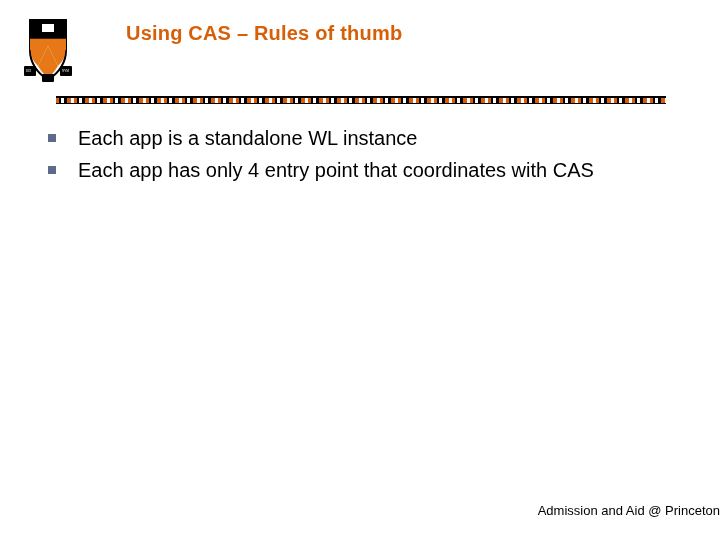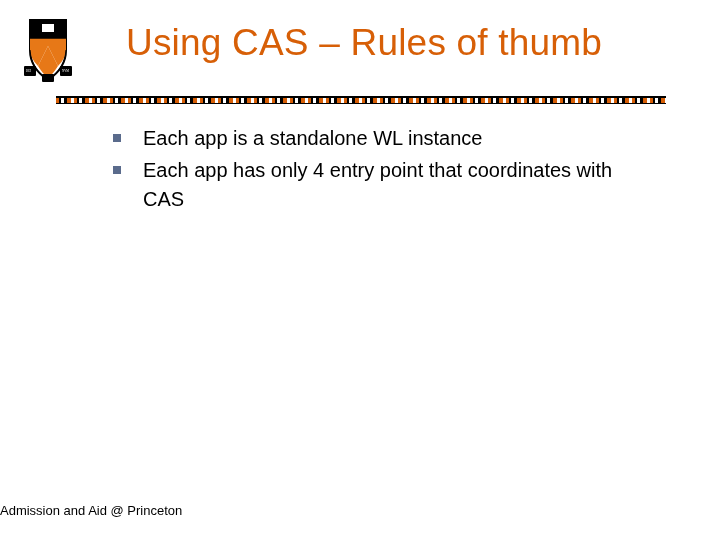--- a/index.html
+++ b/index.html
@@ -15,23 +15,23 @@
       display: flex;
       align-items: flex-start;
       padding: 18px 0 0 20px;
     }
     .shield {
       width: 56px;
       height: 66px;
       flex-shrink: 0;
     }
     .title {
-      font-size: 37px;
+      font-size: 20px;
       color: #d75f07;
-      font-weight: 400;
+      font-weight: 700;
       margin-left: 50px;
       margin-top: 4px;
       letter-spacing: 0.2px;
     }
     .rule-block {
       margin: 12px 54px 0 56px;
     }
     .rule-top {
       height: 2px;
       background: #000;
@@ -43,21 +43,21 @@
       background: repeating-linear-gradient(90deg,
         #d75f07 0, #d75f07 3px,
         #000 3px, #000 5px,
         #fff 5px, #fff 8px,
         #000 8px, #000 11px,
         #d75f07 11px, #d75f07 15px,
         #fff 15px, #fff 18px);
       border-bottom: 1px solid #000;
     }
     .content {
-      padding: 20px 68px 0 113px;
+      padding: 20px 68px 0 48px;
     }
     .bullet-item {
       display: flex;
       align-items: flex-start;
       margin-bottom: 4px;
     }
     .bullet-marker {
       width: 8px;
       height: 8px;
       background: #5a6b8c;
@@ -69,21 +69,21 @@
       font-size: 20px;
       color: #000;
       line-height: 1.42;
       font-weight: 400;
     }
     .footer {
       position: absolute;
       bottom: 22px;
       left: 0;
       width: 100%;
-      text-align: left;
+      text-align: right;
       font-family: Arial, sans-serif;
       font-size: 13px;
       color: #000;
     }
   </style>
 </head>
 <body>
 
 <div class="header-row">
   <svg class="shield" viewBox="0 0 56 66">

